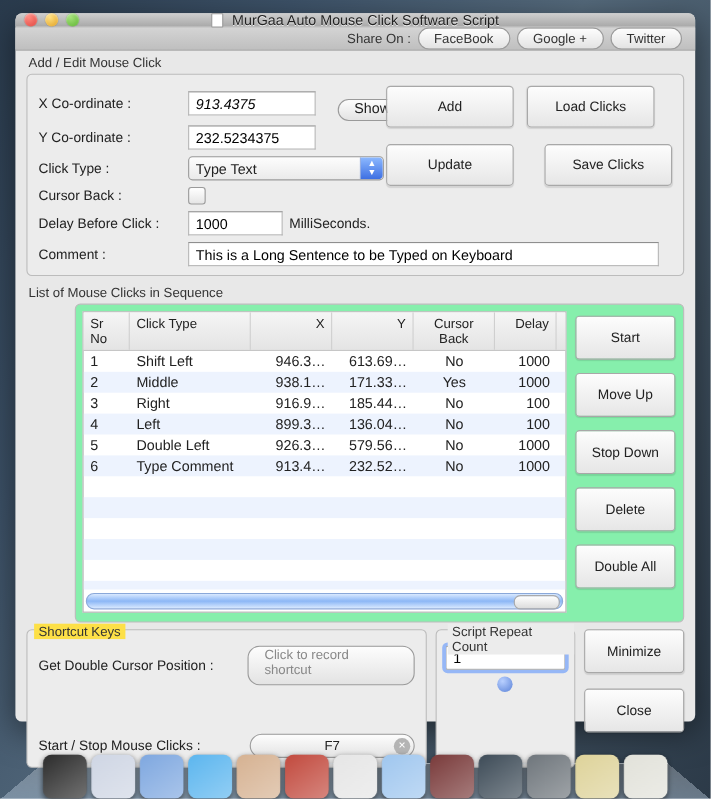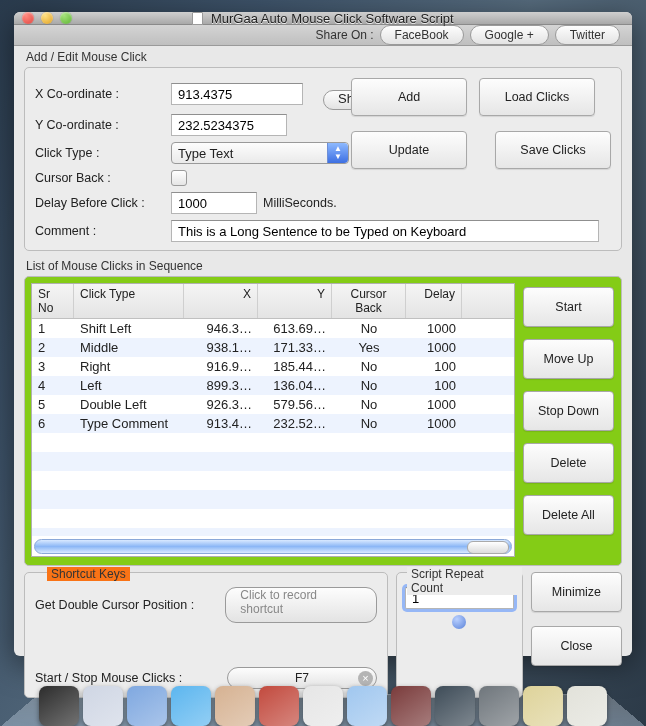--- a/index.html
+++ b/index.html
@@ -81,22 +81,22 @@
     font-size:12.5px; color:#222; cursor:pointer;
     display:flex; align-items:center; justify-content:center;
     box-shadow:0 1px 1px rgba(0,0,0,.1);
   }
   .btn-med{ width:116px; height:38px;}
   .btn-right{ width:91px; height:40px;}
   .rightcol { position:absolute; right:10px; top:10px; display:flex; flex-direction:column; gap:15px;}
   .roundbtn { height:20px; padding:0 14px; border-radius:10px; background:linear-gradient(#fdfdfd,#e3e3e3); border:1px solid #9a9a9a; font-size:13px;}
 
   .listbox {
-    border:1px solid #bcbcbc; border-radius:5px; background:#84cc16; padding:6px 6px 8px;
-    display:flex; gap:8px; height:290px; margin-top:3px;
+    border:1px solid #bcbcbc; border-radius:5px; background:#86efac; padding:6px 6px 8px;
+    display:flex; gap:8px; height:290px; margin-top:3px;margin-left:44px;
   }
   .table-wrap{ flex:1; background:#fff; border:1px solid #b0b0b0; display:flex; flex-direction:column;}
   .thead { display:flex; background:linear-gradient(#f5f5f5,#e4e4e4); border-bottom:1px solid #c0c0c0; font-size:12px;}
   .thead div { padding:3px 6px; border-right:1px solid #cfcfcf;}
   .col-sr{width:42px;} .col-ct{width:110px;} .col-x{width:74px;text-align:right;} .col-y{width:74px;text-align:right;}
   .col-cb{width:74px;text-align:center;} .col-dl{width:56px;text-align:right;}
   .tbody{ flex:1; overflow:hidden; font-size:13px;}
   .trow{ display:flex; height:19px; align-items:center;}
   .trow.alt{ background:#edf3fe;}
   .trow div{ padding:0 6px; overflow:hidden; white-space:nowrap;}
@@ -107,21 +107,21 @@
   }
   .hscroll::after{
     content:""; position:absolute; right:2px; top:1px; width:40px; height:11px;
     background:linear-gradient(#fff,#dcdcdc); border:1px solid #aaa; border-radius:6px;
   }
   .hscroll .arrowpair{position:absolute; right:6px; top:1px; font-size:9px; color:#555;}
   .sidebtns{ width:92px; display:flex; flex-direction:column; gap:12px; padding-top:4px;}
 
   .bottom{ display:flex; gap:8px; margin-top:6px;}
   .shortcut-box{ flex:1.3; border:1px solid #bcbcbc; border-radius:5px; background:#ececec; padding:8px 10px; position:relative;}
-  .shortcut-box .section-label{position:absolute; top:-8px; left:20px; background:#f97316; padding:0 4px;}
+  .shortcut-box .section-label{position:absolute; top:-8px; left:4px; background:#fde047; padding:0 4px;}
   .repeat-box{ width:128px; border:1px solid #bcbcbc; border-radius:5px; background:#ececec; padding:8px 8px; position:relative;}
   .repeat-box .section-label{position:absolute; top:-8px; left:8px; background:#ececec; padding:0 4px;}
   .recordbtn{
     height:36px; padding:0 14px; border-radius:11px; background:linear-gradient(#fdfdfd,#e3e3e3);
     border:1px solid #9a9a9a; font-size:12px; color:#888;
   }
   .f7box{
     height:22px; width:150px; border-radius:11px; background:linear-gradient(#fdfdfd,#e3e3e3);
     border:1px solid #9a9a9a; font-size:12px; display:flex; align-items:center; justify-content:center; position:relative;
   }
@@ -180,21 +180,21 @@
           <div class="btn btn-med">Load Clicks</div>
         </div>
         <div style="display:flex; gap:28px;align-items:flex-end;">
           <div class="btn btn-med">Update</div>
           <div class="btn btn-med">Save Clicks</div>
         </div>
       </div>
 
       <div class="row">
         <div class="lbl">X Co-ordinate :</div>
-        <input class="textin" style="width: 132px;" value="913.4375">
+        <input class="textin" style="width: 116px; font-style: italic;" value="913.4375">
         <div style="width:8px"></div>
         <div class="roundbtn" style="margin-top:12px;">Show</div>
       </div>
       <div class="row" style="margin-top:-2px;">
         <div class="lbl">Y Co-ordinate :</div>
         <input class="textin" style="width: 116px;" value="232.5234375">
       </div>
       <div class="row">
         <div class="lbl">Click Type :</div>
         <div class="aquaselect">
@@ -286,21 +286,21 @@
           </div>
         <div class="hscroll">
           <span class="arrowpair">◂ ▸</span>
         </div>
       </div>
       <div class="sidebtns">
         <div class="btn btn-right">Start</div>
         <div class="btn btn-right">Move Up</div>
         <div class="btn btn-right">Stop Down</div>
         <div class="btn btn-right">Delete</div>
-        <div class="btn btn-right">Delete All</div>
+        <div class="btn btn-right">Double All</div>
       </div>
     </div>
 
     <div class="bottom">
       <div class="shortcut-box">
         <div class="section-label">Shortcut Keys</div>
         <div class="row" style="margin-top:6px;">
           <div style="width:186px">Get Double Cursor Position :</div>
           <div class="recordbtn">Click to record shortcut</div>
         </div>

